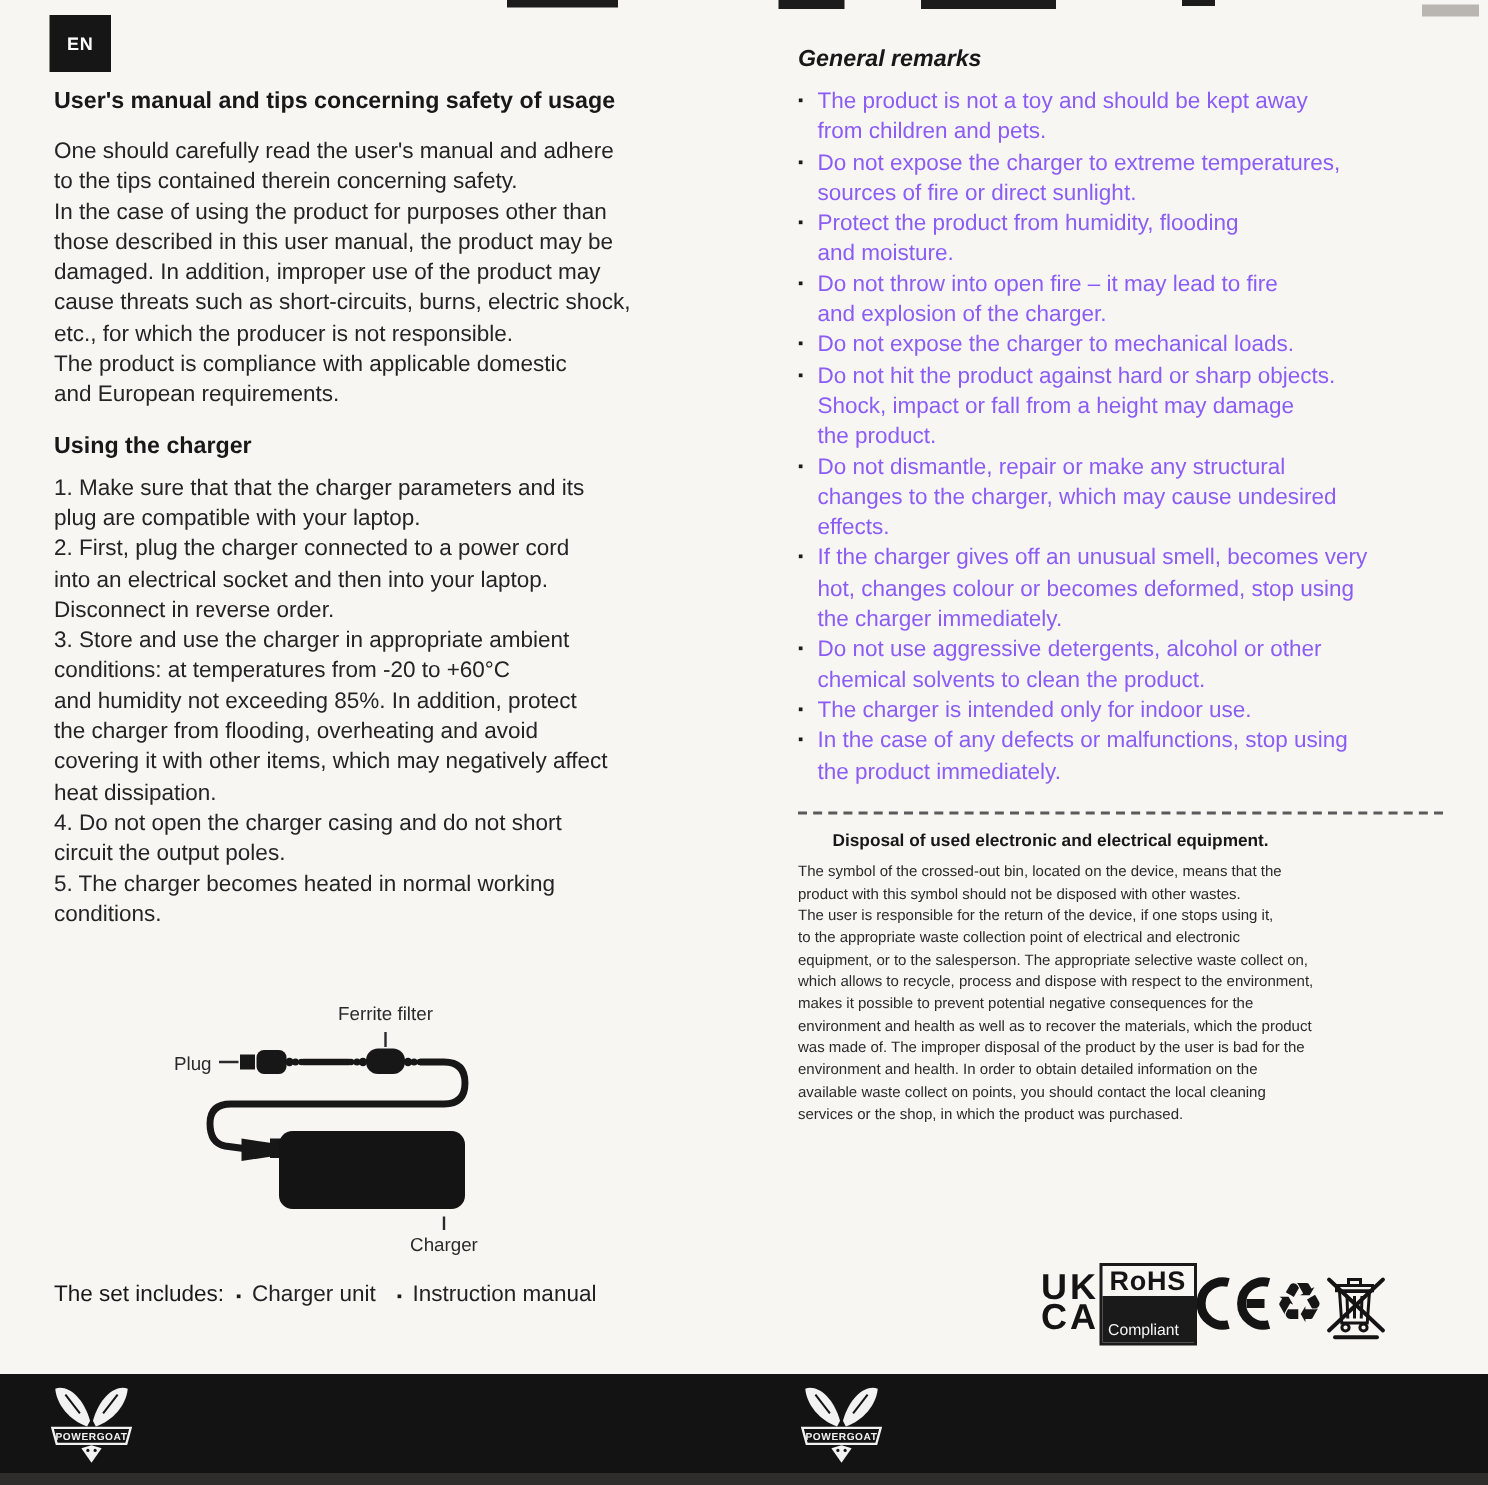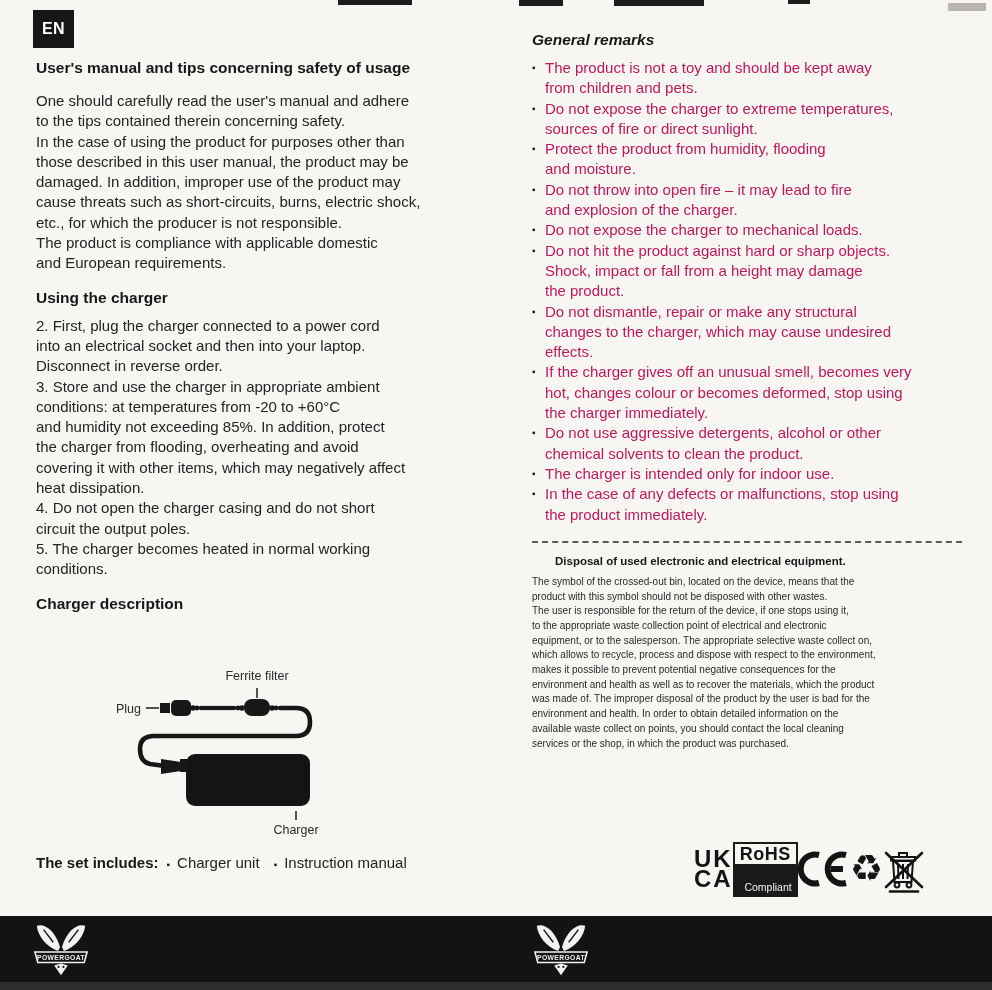--- a/index.html
+++ b/index.html
@@ -9,60 +9,60 @@
     font-family:"Liberation Sans", sans-serif;
     color:#222; -webkit-font-smoothing:antialiased;
   }
   
   .artifact { position:absolute; background:#1c1c1c; }
   .artifact.gray { background:#b9b5b0; }
 
   
   .lang-badge {
     position:absolute; left:33px; top:10px; width:41px; height:38px;
-    background:#161616; color:#fff; font-weight:bold; font-size:16px;
+    background:#161616; color:#fff; font-weight:bold; font-size:12px;
     display:flex; align-items:center; justify-content:center; letter-spacing:.5px;
   }
 
   
   .col-left  { position:absolute; left:36px;  top:58px; width:462px; }
   .col-right { position:absolute; left:532px; top:30px; width:432px; }
 
   .h1 { font-size:15.5px; font-weight:bold; color:#181818; margin:0 0 13px 0; line-height:20px; }
   .h2 { font-size:15.5px; font-weight:bold; color:#181818; margin:14px 0 8px 0; line-height:20px; }
   .body-text { font-size:15px; line-height:20.3px; white-space:pre-line; color:#242424; }
   .using-list { margin:0; padding:0; list-style:none; }
   .using-list li { margin:0; padding:0; }
 
   
   .remarks { margin:0; padding:0; list-style:none; }
   .remarks li { display:flex; margin:0; }
   .remarks .blt { width:13px; flex:0 0 13px; font-size:10px; line-height:20.3px; color:#1b1b1b; }
-  .remarks .btxt { flex:1; font-size:15px; line-height:20.3px; white-space:pre-line; color:#be185d; }
+  .remarks .btxt { flex:1; font-size:15px; line-height:20.3px; white-space:pre-line; color:#8b5cf6; }
 
   .dashed-sep { border:none; border-top:2px dashed #5a5a5a; margin:16px 2px 12px 0; }
 
   .disposal-h { font-size:11.5px; font-weight:bold; color:#181818; margin:0 0 8px 0;padding-left:23px; }
   .disposal-body { font-size:10px; line-height:14.7px; white-space:pre-line; color:#2a2a2a; }
 
   
   .diagram { position:absolute; left:103px; top:664px; }
   .diagram text { font-family:"Liberation Sans", sans-serif; font-size:12.5px; fill:#2a2a2a; }
 
   
   .set-row { position:absolute; left:36px; top:854px; font-size:15px; display:flex; align-items:baseline; }
-  .set-row .lbl { font-weight:bold; color:#181818; margin-right:8px; }
+  .set-row .lbl { font-weight:normal; color:#181818; margin-right:8px; }
   .set-row .item { display:inline-flex; align-items:baseline; margin-right:14px; }
   .set-row .item .blt { font-size:10px; margin-right:7px; color:#1b1b1b; }
 
   
   .certs { position:absolute; left:694px; top:842px; width:280px; height:54px;
            display:flex; align-items:center; color:#141414; }
   .ukca { font-weight:bold; font-size:24px; line-height:20px; letter-spacing:2px; }
-  .rohs { border:2.5px solid #1a1a1a; text-align:right; background:#f7f6f3; }
+  .rohs { border:2.5px solid #1a1a1a; text-align:left; background:#f7f6f3; }
   .rohs .t { font-weight:bold; font-size:18px; line-height:19px; padding:1px 5px 0 5px; letter-spacing:.5px; }
   .rohs .s { background:#1a1a1a; color:#f5f5f5; font-size:10.5px; line-height:14px; padding:16px 4px 1px 4px; }
   .recycle { font-family:"DejaVu Sans", sans-serif; font-size:37px; line-height:40px; color:#161616; }
 
   
   .footer-bar { position:absolute; left:0; top:916px; width:992px; height:66px; background:#131313; }
   .footer-strip { position:absolute; left:0; top:982px; width:992px; height:8px; background:#2e2d2c; }
   .goat-logo { position:absolute; top:921px; width:60px; height:58px; }
   .goat-logo.one { left:31px; }
   .goat-logo.two { left:531px; }
@@ -85,35 +85,36 @@
 to the tips contained therein concerning safety.
 In the case of using the product for purposes other than
 those described in this user manual, the product may be
 damaged. In addition, improper use of the product may
 cause threats such as short-circuits, burns, electric shock,
 etc., for which the producer is not responsible.
 The product is compliance with applicable domestic
 and European requirements.</div>
   <div class="h2">Using the charger</div>
   <ul class="using-list">
+      <li class="body-text">1. Make sure that that the charger parameters and its
+plug are compatible with your laptop.</li>
       <li class="body-text">2. First, plug the charger connected to a power cord
 into an electrical socket and then into your laptop.
 Disconnect in reverse order.</li>
       <li class="body-text">3. Store and use the charger in appropriate ambient
 conditions: at temperatures from -20 to +60°C
 and humidity not exceeding 85%. In addition, protect
 the charger from flooding, overheating and avoid
 covering it with other items, which may negatively affect
 heat dissipation.</li>
       <li class="body-text">4. Do not open the charger casing and do not short
 circuit the output poles.</li>
       <li class="body-text">5. The charger becomes heated in normal working
 conditions.</li>
     </ul>
-  <div class="h2">Charger description</div>
 </div>
 
 <svg class="diagram" width="225" height="180" viewBox="0 0 225 180">
 
   <text x="154" y="16" text-anchor="middle">Ferrite filter</text>
   <line x1="154" y1="24" x2="154" y2="34" stroke="#2a2a2a" stroke-width="1.6"></line>
 
   <text x="13" y="49">Plug</text>
   <line x1="43" y1="44" x2="56" y2="44" stroke="#2a2a2a" stroke-width="1.6"></line>
 

